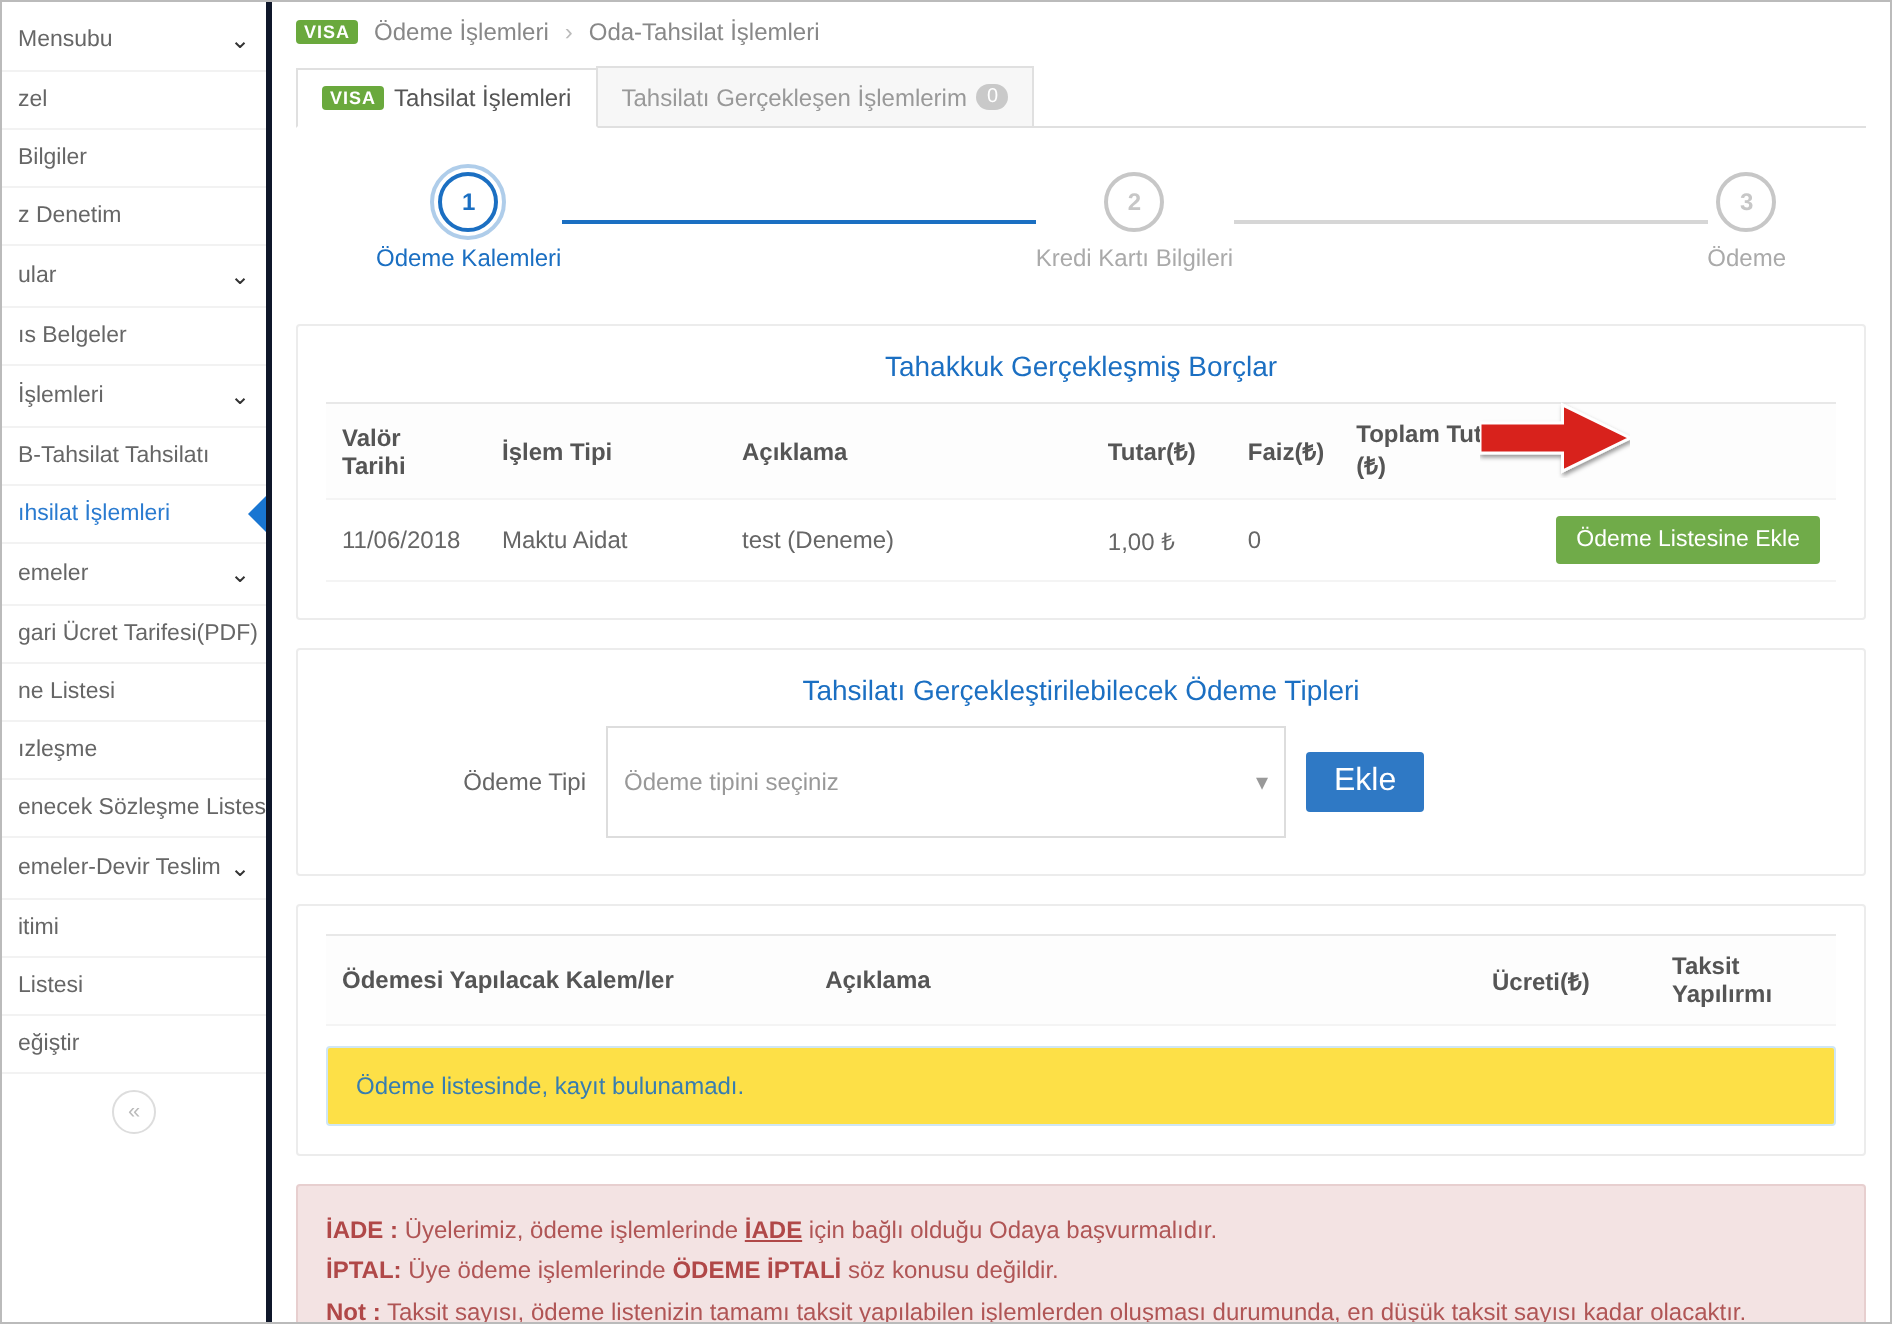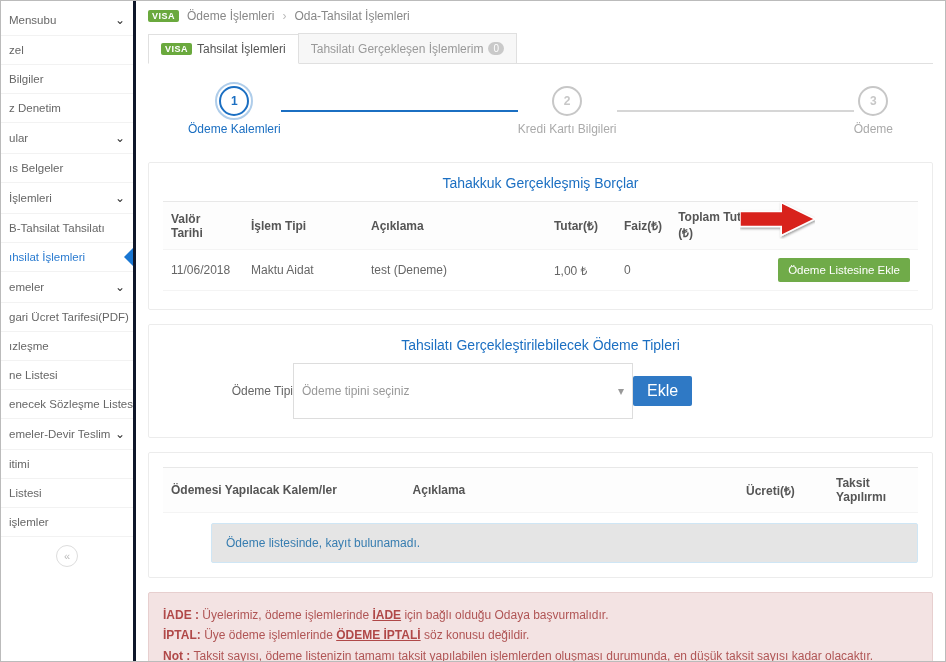--- a/index.html
+++ b/index.html
@@ -166,41 +166,40 @@
     border-top:1px solid #e8e8e8;
     background:#fdfdfd;
   }
   .btn-green {
     background:#70ab49; color:#fff; border:none;
     padding:6px 10px; font-size:11.5px; border-radius:2px; cursor:pointer;
     white-space:nowrap;
   }
 
   .form-row {
-    display:flex; align-items:center; gap:0;
+    display:flex; align-items:center; gap:10px;
     margin-top:4px;
   }
   .form-row label { width:130px; text-align:right; color:#666; font-size:12px; }
   .select-like {
     flex:0 0 340px;
     border:1px solid #ddd; padding:20px 8px;
     display:flex; justify-content:space-between; align-items:center;
     color:#999; background:#fff; font-size:12px;
     cursor:pointer;
   }
   .btn-blue {
     background:#2f79c5; color:#fff; border:none;
     padding:6px 14px; border-radius:2px; font-size:16px; cursor:pointer;
   }
 
   .empty-row {
-    background:#e5e5e5; border:1px solid #cfe6f5;
+    background:#fde047; border:1px solid #cfe6f5;
     padding:12px 14px; color:#377db0; font-size:12px;
     border-radius:2px;
-    margin-left:48px;
   }
 
   .warning {
     background:#f3e3e3; border:1px solid #e7cfcf;
     border-radius:2px; padding:12px 14px;
     color:#b05555; font-size:12px; line-height:1.7;
   }
   .warning b { color:#b04848; }
   .warning a { color:#3d86cc; text-decoration:none; }
 
@@ -250,40 +249,40 @@
         <span>ıhsilat İşlemleri</span>
       </div>
       <div class="item">
         <span>emeler</span>
         <span class="chev">⌄</span>
       </div>
       <div class="item">
         <span>gari Ücret Tarifesi(PDF)</span>
       </div>
       <div class="item">
+        <span>ne Listesi</span>
+      </div>
+      <div class="item">
         <span>ızleşme</span>
-      </div>
-      <div class="item">
-        <span>ne Listesi</span>
       </div>
       <div class="item">
         <span>enecek Sözleşme Listesi</span>
       </div>
       <div class="item">
         <span>emeler-Devir Teslim</span>
         <span class="chev">⌄</span>
       </div>
       <div class="item">
         <span>itimi</span>
       </div>
       <div class="item">
         <span>Listesi</span>
       </div>
       <div class="item">
-        <span>işlemler</span>
+        <span>eğiştir</span>
       </div>
       <div class="collapse-circle">
         <span>«</span>
       </div>
     </div>
 
   <div class="main">
 
     <div class="breadcrumb">
       <span class="visa-badge">VISA</span>
@@ -379,21 +378,21 @@
     <div class="warning">
       <div>
         <b>İADE :</b>
         <span> Üyelerimiz, ödeme işlemlerinde </span>
         <b style="text-decoration:underline">İADE</b>
         <span> için bağlı olduğu Odaya başvurmalıdır.</span>
       </div>
       <div>
         <b>İPTAL:</b>
         <span> Üye ödeme işlemlerinde </span>
-        <b style="text-decoration:underline">ÖDEME İPTALİ</b>
+        <b style="">ÖDEME İPTALİ</b>
         <span> söz konusu değildir.</span>
       </div>
       <div>
         <b>Not :</b>
         <span> Taksit sayısı, ödeme listenizin tamamı taksit yapılabilen işlemlerden oluşması durumunda, en düşük taksit sayısı kadar olacaktır.</span>
       </div>
     </div>
 
     <svg class="red-arrow" viewBox="0 0 100 50">
       <defs>

